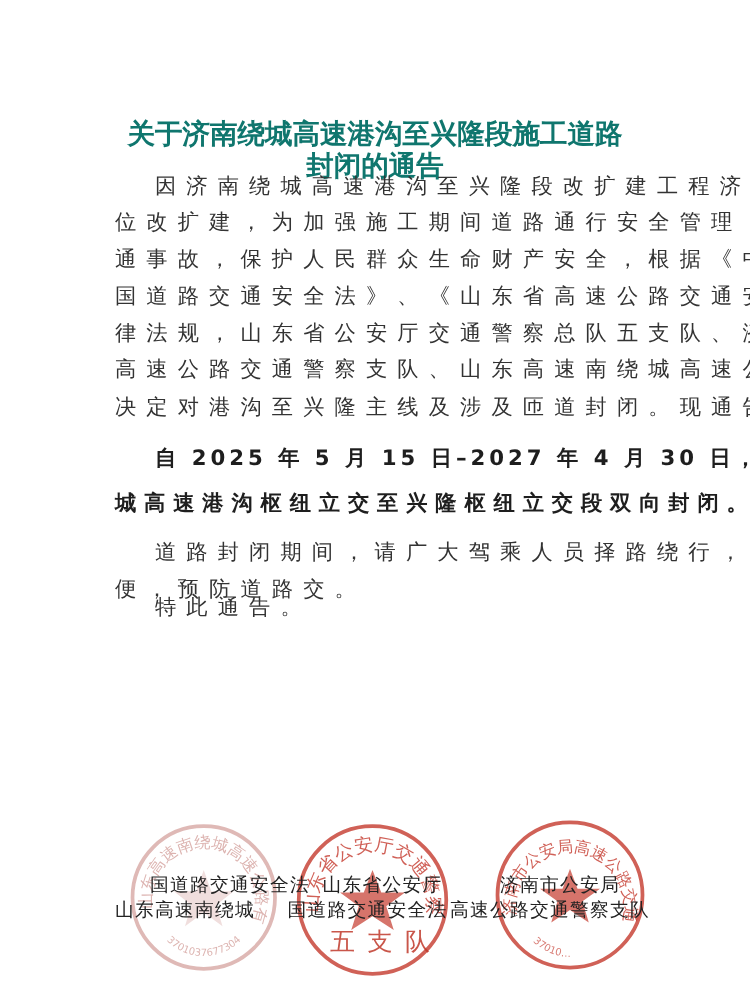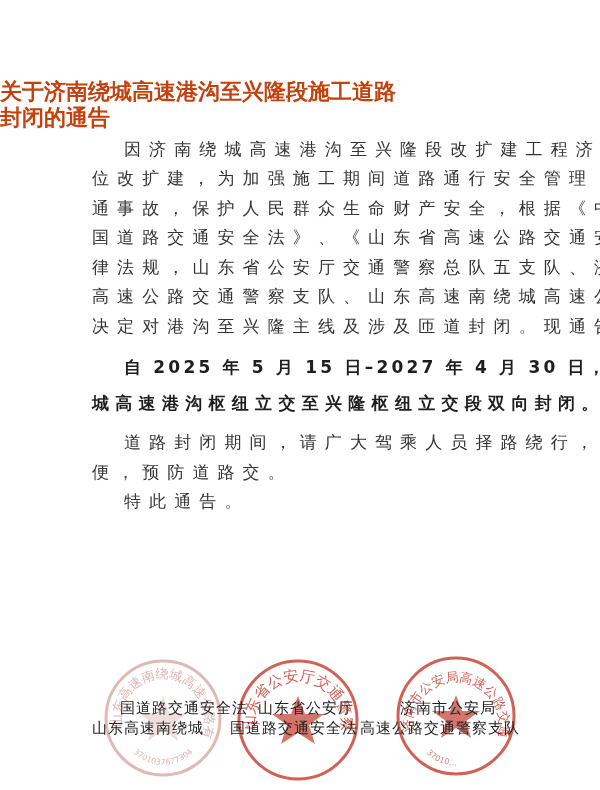--- a/index.html
+++ b/index.html
@@ -1,23 +1,23 @@
 <!DOCTYPE html>
 <html><head>
 <meta charset="utf-8">
 <style>
   html, body { margin:0; padding:0; }
   body {
     width:600px; height:790px; background:#ffffff; position:relative; overflow:hidden;
     font-family:"DejaVu Serif", "Liberation Serif", serif; color:#2a2a2a;
   }
   .title {
-    position:absolute; left:0; width:600px; 
-    font-family:"DejaVu Serif", serif; font-weight:bold; color:#c2410c;
-    font-size:22px; letter-spacing:0px;
+    position:absolute; left:0; width:600px; text-align:center;
+    font-family:"DejaVu Serif", serif; font-weight:bold; color:#0f766e;
+    font-size:22px; letter-spacing:0px;margin-top:15px;
   }
   .title.l1 { top:77px; }
   .title.l2 { top:103px; }
   .body-line {
     position:absolute; left:92px; width:432px; white-space:nowrap;
     font-size:17px; letter-spacing:8.1px; color:#333; line-height:20px;
     font-family:"DejaVu Sans", sans-serif;
   }
   .body-line.indent { left:124px; }
   .body-line.bold { font-weight:bold; color:#1e1e1e; letter-spacing:6.3px; }
@@ -45,40 +45,41 @@
 <div class="body-line" style="top:168px">位改扩建，为加强施工期间道路通行安全管理，预防道路交</div>
 <div class="body-line" style="top:198px">通事故，保护人民群众生命财产安全，根据《中华人民共和</div>
 <div class="body-line" style="top:227px">国道路交通安全法》、《山东省高速公路交通安全条例》等法</div>
 <div class="body-line" style="top:257px">律法规，山东省公安厅交通警察总队五支队、济南市公安局</div>
 <div class="body-line" style="top:286px">高速公路交通警察支队、山东高速南绕城高速公路有限公司</div>
 <div class="body-line" style="top:316px">决定对港沟至兴隆主线及涉及匝道封闭。现通告如下：</div>
 <div class="body-line indent bold mixed" style="top:357px">自 2025 年 5 月 15 日–2027 年 4 月 30 日，G2001 济南绕</div>
 <div class="body-line bold" style="top:393px">城高速港沟枢纽立交至兴隆枢纽立交段双向封闭。</div>
 <div class="body-line indent" style="top:432px">道路封闭期间，请广大驾乘人员择路绕行，给您带来不</div>
 <div class="body-line" style="top:462px">便，预防道路交。</div>
-<div class="body-line indent" style="top:491px">特此通告。</div>
+<div class="body-line indent" style="top:476px">特此通告。</div>
 
 <div class="seal" style="left:103px;top:658px;width:120px;height:120px;">
   <svg width="120" height="120" viewBox="0 0 120 120">
     <circle cx="60" cy="60" r="57" fill="none" stroke="#d4a19d" stroke-width="3" opacity=".75"></circle>
     <path id="arc1" d="M20,75 A42,42 0 1,1 100,75" fill="none"></path>
     <text font-size="13" fill="#d4a19d" opacity=".8" font-family="DejaVu Sans, sans-serif"><textPath href="#arc1" startOffset="4%">山东高速南绕城高速公路有限公司</textPath></text>
     <polygon points="60,38 66,55 84,55 70,66 75,83 60,72 45,83 50,66 36,55 54,55" fill="#d4a19d" opacity=".35"></polygon>
     <path id="arc1b" d="M25,88 A42,42 0 0,0 95,88" fill="none"></path>
     <text font-size="8" fill="#d4a19d" opacity=".8" font-family="DejaVu Sans, sans-serif"><textPath href="#arc1b" startOffset="10%">3701037677304</textPath></text>
   </svg>
 </div>
 
 <div class="seal" style="left:236px;top:658px;width:124px;height:124px;">
   <svg width="124" height="124" viewBox="0 0 124 124">
     <circle cx="62" cy="62" r="59" fill="none" stroke="#c8453a" stroke-width="3" opacity=".85"></circle>
     <path id="arc2" d="M20,80 A44,44 0 1,1 104,80" fill="none"></path>
     <text font-size="15" fill="#c8453a" opacity=".85" font-family="DejaVu Sans, sans-serif"><textPath href="#arc2" startOffset="5%">山东省公安厅交通警察总队</textPath></text>
     <polygon points="62,38 69,56 88,56 73,67 79,86 62,75 45,86 51,67 36,56 55,56" fill="#c8453a" opacity=".75"></polygon>
   </svg>
+  <div class="seal-text" style="left:28px;top:82px;">五支队</div>
 </div>
 
 <div class="seal" style="left:395px;top:655px;width:122px;height:122px;">
   <svg width="122" height="122" viewBox="0 0 122 122">
     <circle cx="61" cy="61" r="58" fill="none" stroke="#c8453a" stroke-width="3" opacity=".85"></circle>
     <path id="arc3" d="M18,80 A44,44 0 1,1 104,80" fill="none"></path>
     <text font-size="13" fill="#c8453a" opacity=".85" font-family="DejaVu Sans, sans-serif"><textPath href="#arc3" startOffset="2%">济南市公安局高速公路交通警察支队</textPath></text>
     <polygon points="61,40 67,56 85,56 71,66 76,83 61,73 46,83 51,66 37,56 55,56" fill="#c8453a" opacity=".75"></polygon>
     <path id="arc3b" d="M25,90 A42,42 0 0,0 97,90" fill="none"></path>
     <text font-size="8" fill="#c8453a" opacity=".7" font-family="DejaVu Sans, sans-serif"><textPath href="#arc3b" startOffset="12%">37010…</textPath></text>

